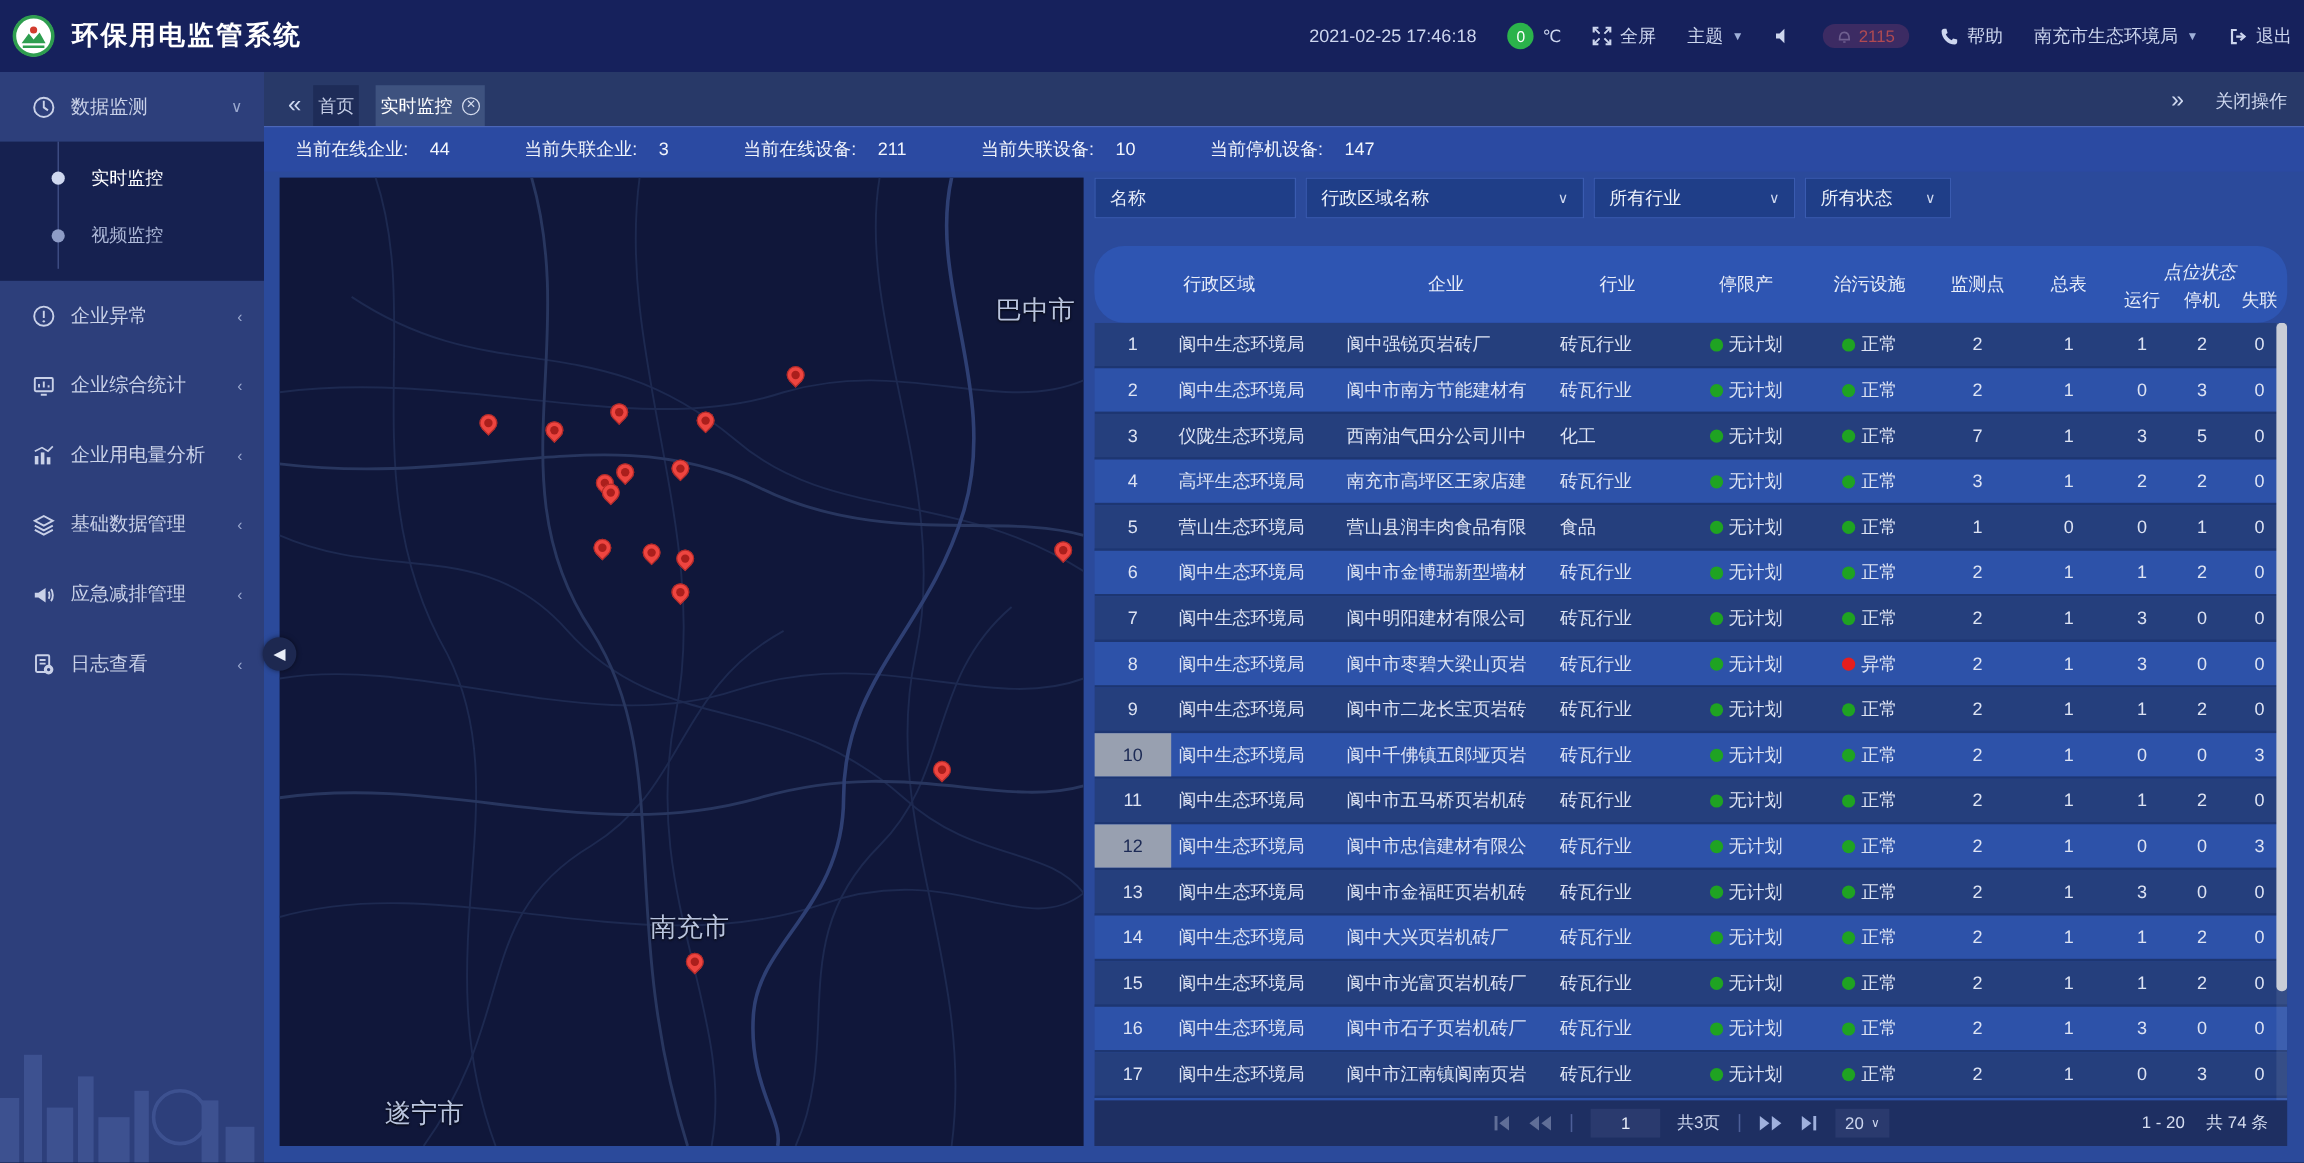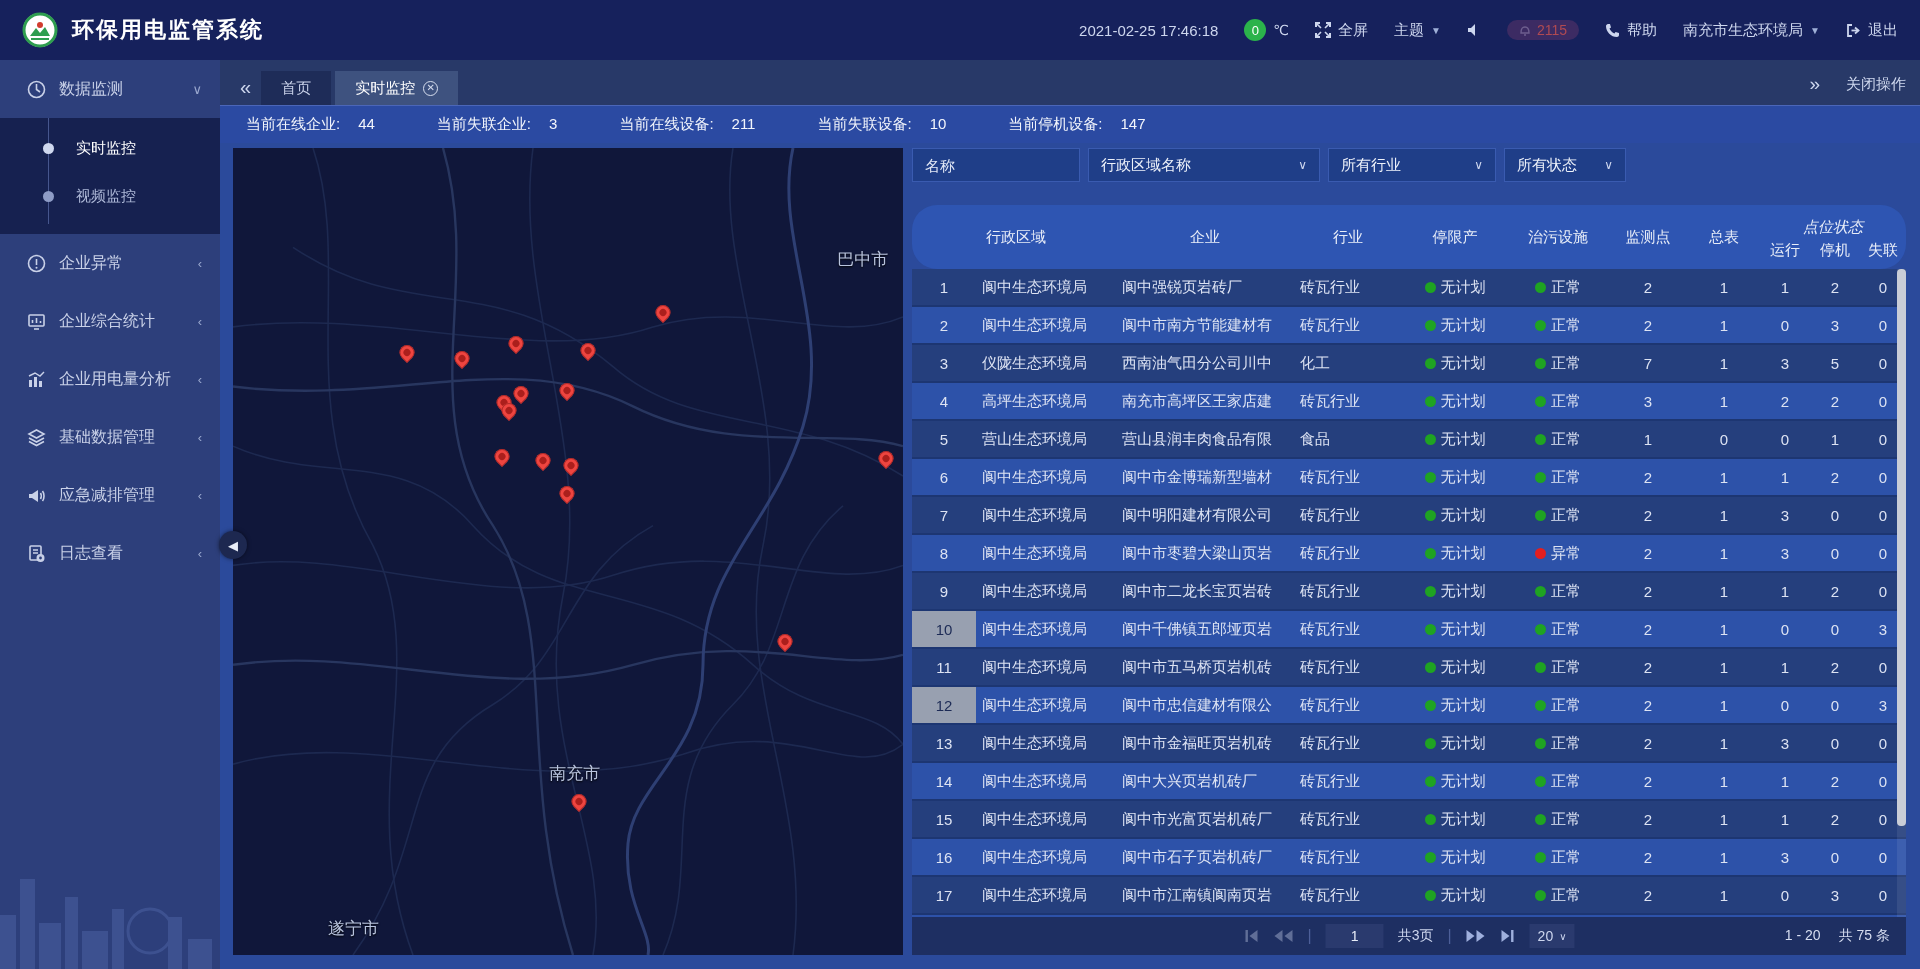--- a/index.html
+++ b/index.html
@@ -1,21 +1,21 @@
 <!DOCTYPE html>
 <html><head>
 <meta charset="utf-8">
 <style>
   * { margin:0; padding:0; box-sizing:border-box; }
   html,body { width:1920px; height:969px; overflow:hidden; background:#0d1430;
     font-family:"Liberation Sans","DejaVu Sans",sans-serif; }
   .app { width:1920px; height:969px; display:flex; flex-direction:column; }
 
   
-  .hdr { height:60px; background:#16215c; display:flex; align-items:center; padding:0 22px; flex:0 0 auto; }
+  .hdr { height:60px; background:#16215c; display:flex; align-items:center; padding:0 10px; flex:0 0 auto; }
   .brand { display:flex; align-items:center; gap:14px; }
   .logo { width:36px; height:36px; }
   .brand-title { color:#ffffff; font-size:22px; font-weight:bold; letter-spacing:2px; }
   .hdr-right { margin-left:auto; display:flex; align-items:center; gap:26px; color:#cdd6ee; font-size:15px; }
   .hdr-item { display:flex; align-items:center; gap:7px; cursor:pointer; white-space:nowrap; }
   .temp-circle { width:22px; height:22px; border-radius:50%; background:#2bb34b; color:#fff; font-size:13px;
     display:flex; align-items:center; justify-content:center; }
   .temp-unit { font-size:14px; color:#cdd6ee; }
   .caret { font-size:10px; color:#9fb0d8; }
   .badge-pill { background:#3c2b63; color:#b04a52; font-size:14px; padding:2px 12px; border-radius:10px; display:flex; align-items:center; gap:6px; }
@@ -40,43 +40,43 @@
   .sub-item.active { color:#ffffff; }
   .sub-item.active .dot { background:#cfd8ef; }
   .skyline { position:absolute; bottom:0; left:0; width:220px; opacity:.35; }
 
   
   .content { flex:1; display:flex; flex-direction:column; min-width:0; background:#2b4a9b; }
 
   
   .tabbar { height:45px; background:#283968; display:flex; align-items:flex-end; padding:0 14px 0 10px; flex:0 0 auto; }
   .tab-scroll { color:#cfd8ef; font-size:20px; padding:0 10px 6px; cursor:pointer; }
-  .tab { height:34px; display:flex; align-items:center; gap:8px; padding:0 20px; font-size:15px; color:#c7d0e8;
-    background:#1e2c58; cursor:pointer; margin-right:4px; }
+  .tab { height:34px; display:flex; align-items:center; gap:8px; padding:0 4px; font-size:15px; color:#c7d0e8;
+    background:#1e2c58; cursor:pointer; margin-right:14px; }
   .tab.active { background:#3e527f; color:#fff; }
   .tab-close { width:15px; height:15px; border-radius:50%; border:1px solid #d7deef; color:#d7deef; font-size:10px;
     display:flex; align-items:center; justify-content:center; line-height:1; }
   .tab-spacer { flex:1; }
   .tab-right { display:flex; align-items:center; gap:26px; padding-bottom:10px; color:#cfd8ef; font-size:15px; }
   .tab-right .fwd { font-size:19px; cursor:pointer; }
   .close-ops { cursor:pointer; }
 
   
   .statsbar { height:38px; background:#2b4aa2; border-top:1px solid #4b66b8; display:flex; align-items:center;
     padding:0 26px; gap:62px; color:#f2f5fc; font-size:15px; flex:0 0 auto; }
   .stat { white-space:nowrap; }
   .stat .v { margin-left:18px; }
 
   
   .work { flex:1; display:flex; padding:5px 14px 14px 13px; gap:9px; min-height:0; }
 
   
   .map { width:670px; flex:0 0 auto; background:#10173a; position:relative; overflow:visible; }
   .map svg.roads { position:absolute; inset:0; width:100%; height:100%; }
-  .city { position:absolute; transform:translate(-50%,-50%); color:#b9c4de; font-size:17px; white-space:nowrap; text-shadow:0 1px 2px #000; }
+  .city { position:absolute; transform:translate(-50%,-50%); color:#b9c4de; font-size:22px; white-space:nowrap; text-shadow:0 1px 2px #000; }
   .pin { position:absolute; width:15px; height:15px; background:#ee4540; border-radius:50% 50% 50% 0;
     transform:translate(-50%,-100%) rotate(-45deg); box-shadow:inset 0 0 0 1px rgba(130,20,20,.55); }
   .pin::after { content:""; position:absolute; left:4px; top:4px; width:7px; height:7px; border-radius:50%; background:#ab1f1c; }
   .map-collapse { position:absolute; left:-14px; top:47.5%; width:28px; height:28px; border-radius:50%; background:#1d2850;
     color:#e8edf8; display:flex; align-items:center; justify-content:center; font-size:13px; cursor:pointer; box-shadow:0 0 4px rgba(0,0,0,.5); }
 
   
   .panel { flex:1; display:flex; flex-direction:column; min-width:0; }
   .filters { height:48px; display:flex; gap:8px; margin-bottom:9px; flex:0 0 auto; }
   .fctl { background:#1f3e88; border:1px solid #3a5bb0; color:#eef2fa; font-size:15px; height:34px;
@@ -708,21 +708,21 @@
                       <rect x="11.6" y="1" width="2.4" height="12"></rect>
                     </svg>
                 </span>
                 <span class="pg-size">
                   <span>20</span>
                   <span class="chev">∨</span>
                 </span>
               </div>
               <div class="pager-right">
                 <span>1 - 20</span>
-                <span>共 75 条</span>
+                <span>共 74 条</span>
               </div>
             </div>
           </div>
 
         </div>
       </div>
     </section>
   </div>
 </div>
 

